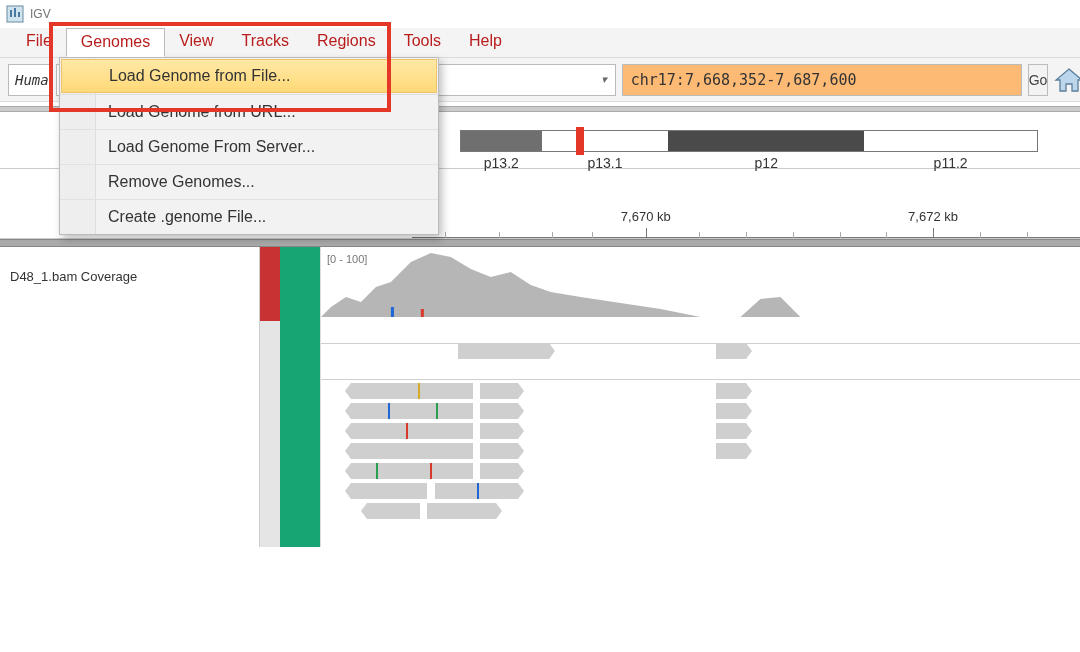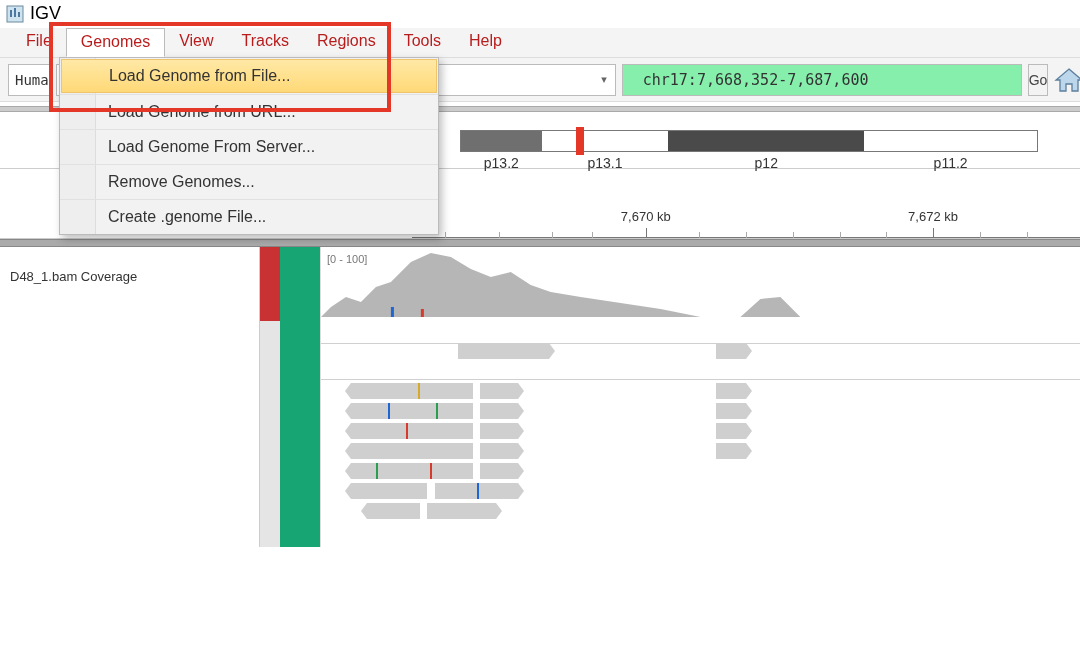--- a/index.html
+++ b/index.html
@@ -18,21 +18,21 @@
     align-items: center;
     height: 28px;
     padding: 0 6px;
     background: #fff;
     border-bottom: 1px solid #fff;
   }
   .titlebar .app-icon {
     width: 18px; height: 18px; margin-right: 6px;
     display: inline-flex; align-items: center; justify-content: center;
   }
-  .titlebar .title { font-size: 18px; color: #000000; }
+  .titlebar .title { font-size: 12px; color: #737373; }
   
   .menubar {
     display: flex;
     align-items: stretch;
     height: 30px;
     background: #f4f4f4;
     border-bottom: 1px solid #ddd;
     padding-left: 12px;
   }
   .menubar .menu-item {
@@ -93,30 +93,31 @@
     border-bottom: 1px solid #ddd;
     padding: 4px 8px;
     gap: 6px;
   }
   .combo {
     display: flex;
     align-items: center;
     background: #fff;
     border: 1px solid #bbb;
     height: 32px;
+    font-style: italic;
   }
   .combo.genome { width: 72px; padding-left: 6px; font-family: monospace; font-size: 14px; }
   .combo.locus  { flex: 0 0 560px; justify-content: flex-end; padding-right: 8px; }
   .combo .chevron { font-size: 11px; color: #666; margin-left: auto; }
   .locus-input {
     flex: 0 0 400px;
     height: 32px;
     border: 1px solid #bbb;
-    background: #86efac;
-    padding-left: 20px;
+    background: #fdba74;
+    padding-left: 8px;
     font-family: monospace;
     font-size: 15px;
     color: #333;
   }
   .go-btn {
     height: 32px; width: 36px;
     border: 1px solid #bbb;
     background: #f3f3f3;
     font-size: 14px;
     color: #444;

